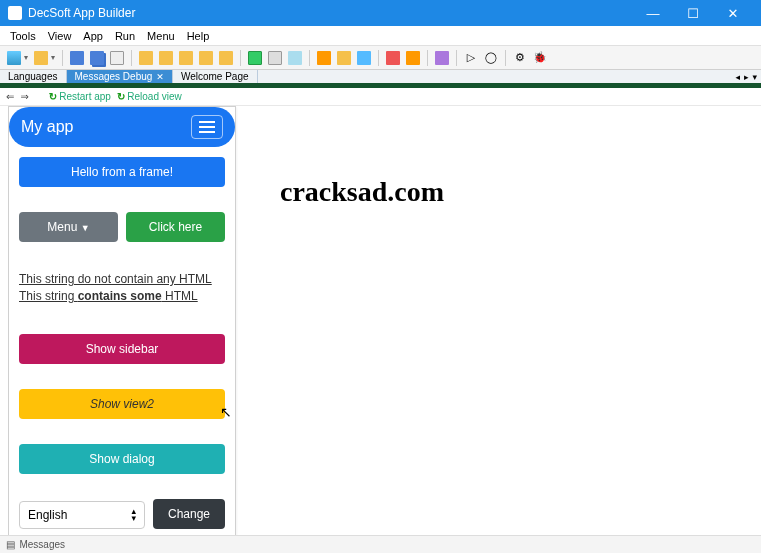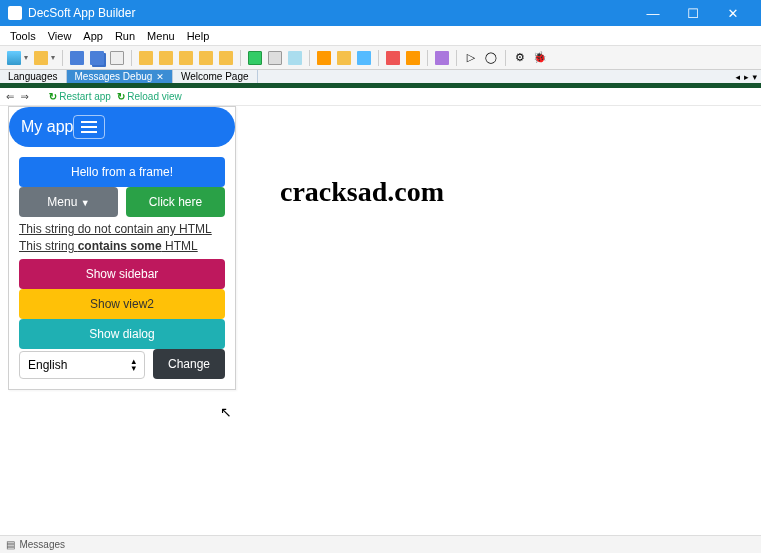--- a/index.html
+++ b/index.html
@@ -32,32 +32,32 @@
 .debugbar { height: 18px; background: #fff; display: flex; align-items: center; padding: 0 6px; font-size: 10px; gap: 6px; border-bottom: 1px solid #e8e8e8; }
 .debugbar .arrow { color: #333; cursor: pointer; }
 .debugbar .act { color: #2a7; display: flex; align-items: center; gap: 2px; }
 .debugbar .act::before { content: "↻"; color: #1a9a1a; font-weight: bold; }
 
 
 .workspace { position: absolute; top: 106px; left: 0; right: 0; bottom: 18px; background: #fff; }
 .preview-frame { position: absolute; left: 8px; top: 0; width: 228px; background: #fff; border: 1px solid #d0d0d0; box-shadow: 1px 1px 2px rgba(0,0,0,0.05); }
 
 
-.app-header { background: #1976f2; color: #fff; height: 40px; display: flex; align-items: center; padding: 0 12px; border-radius: 20px; }
+.app-header { background: #1976f2; color: #fff; height: 40px; display: flex; align-items: center; justify-content: space-between; padding: 0 12px; border-radius: 20px; }
 .app-header .t { font-size: 16px; }
 .hamburger { width: 32px; height: 24px; border: 1px solid rgba(255,255,255,0.6); border-radius: 4px; display: flex; flex-direction: column; justify-content: center; align-items: center; gap: 3px; }
 .hamburger span { width: 16px; height: 2px; background: #fff; }
 
-.app-body { padding: 10px; display: flex; flex-direction: column; gap: 0; }
+.app-body { padding: 10px; display: flex; flex-direction: column; gap: 25px; }
 .btn { border: none; border-radius: 4px; padding: 8px 0; font-size: 12px; color: #fff; cursor: pointer; text-align: center; }
 .btn-blue { background: #1976f2; }
 .btn-gray { background: #6c757d; }
 .btn-green { background: #2aa147; }
 .btn-red { background: #be185d; }
-.btn-yellow { background: #ffc107; color: #333; }
+.btn-yellow { background: #ffc107; color: #333; font-style: italic; }
 .btn-teal { background: #1fb0b3; }
 .btn-dark { background: #343a40; }
 .row2 { display: flex; gap: 8px; }
 .row2 > * { flex: 1; }
 .text-block { font-size: 12px; color: #333; line-height: 1.4; margin: 4px 0; text-decoration: underline; }
 .select-row { display: flex; gap: 8px; align-items: flex-end; }
 .select { flex: 1; border: 1px solid #ccc; border-radius: 4px; padding: 6px 8px; font-size: 12px; display: flex; justify-content: space-between; align-items: center; }
 .updown { font-size: 9px; line-height: 0.7; display: flex; flex-direction: column; }
 
 

